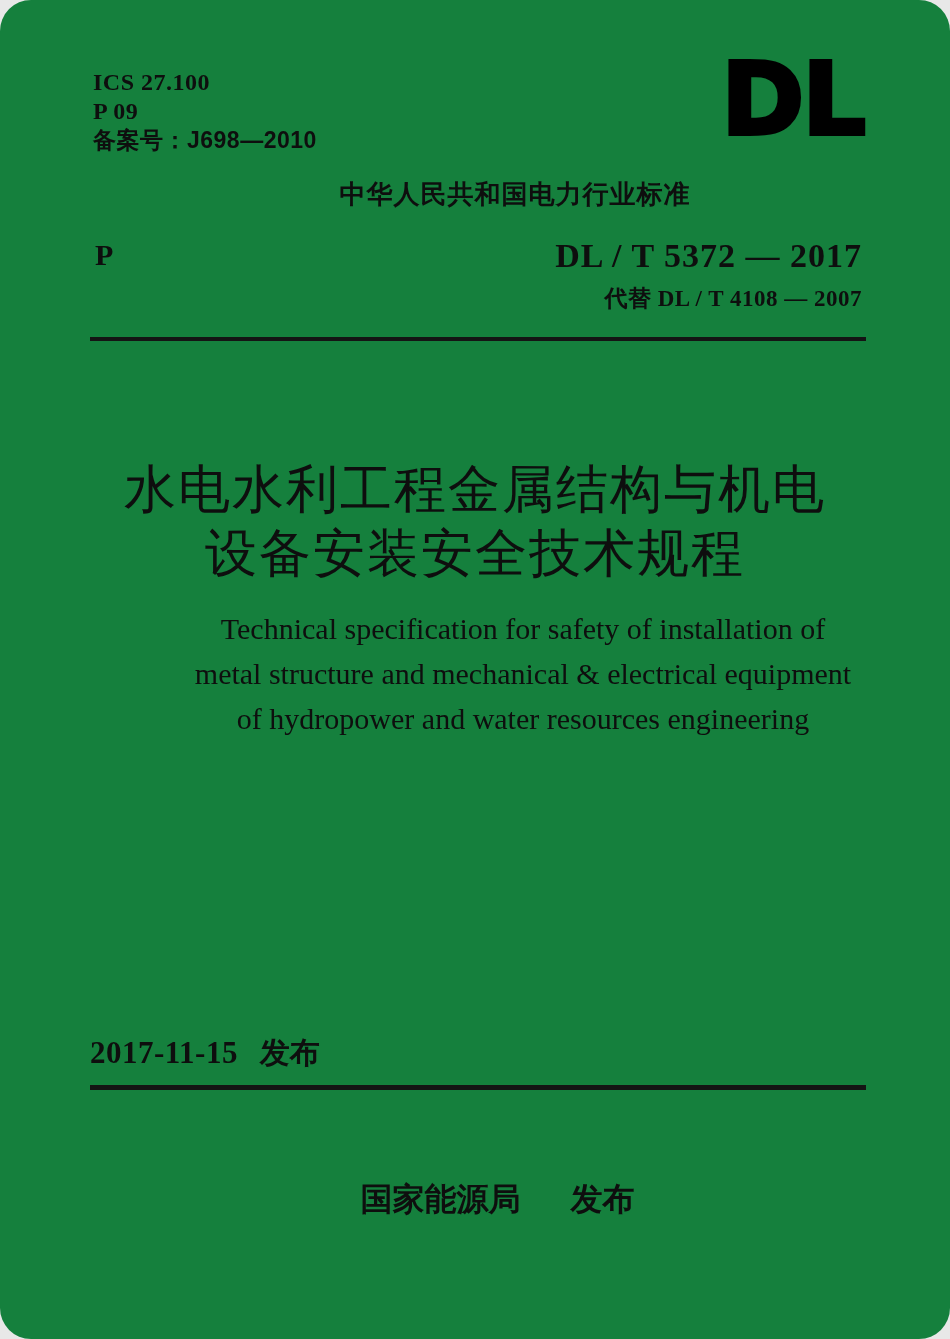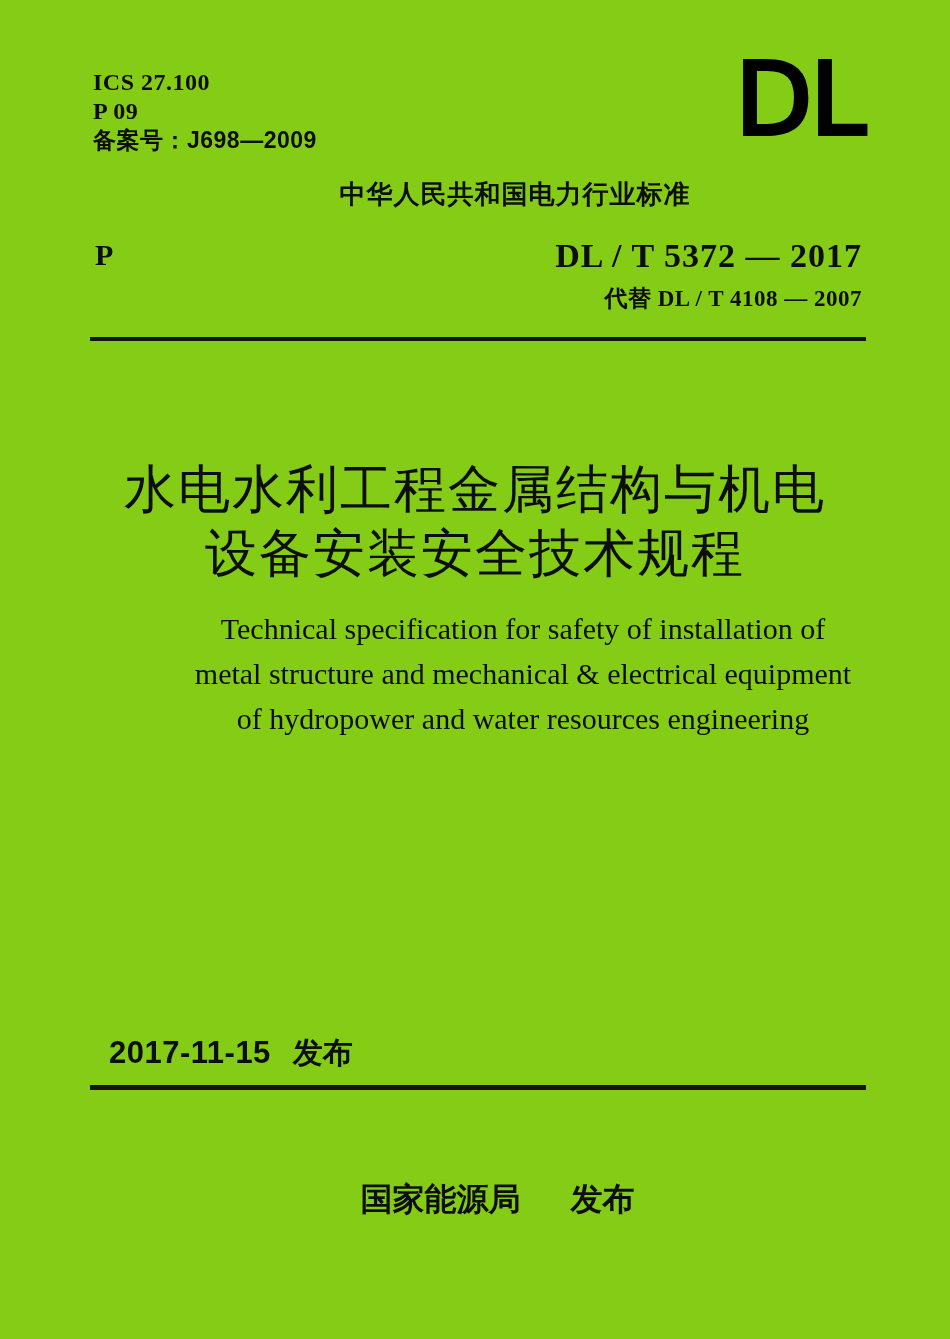--- a/index.html
+++ b/index.html
@@ -2,24 +2,25 @@
 <html><head>
 <meta charset="utf-8">
 <style>
   * { margin: 0; padding: 0; box-sizing: border-box; }
   html, body { background: #e8e8e8; }
   .page {
     position: relative;
     width: 950px;
     height: 1339px;
     margin: 0 auto;
-    background: #84cc16;
+    background: #15803d;
     color: #0e0e0e;
     overflow: hidden;
     font-family: "Liberation Serif", serif;
+    border-radius: 31px;
   }
 
   
   .ics-block {
     position: absolute;
     left: 93px;
     top: 68px;
     font-family: "Liberation Serif", serif;
     font-weight: bold;
     font-size: 24px;
@@ -31,21 +32,21 @@
     font-size: 23px;
     font-weight: bold;
   }
 
   
   .dl-logo {
     position: absolute;
     top: 50px;
     right: 86px;
     font-family: "DejaVu Sans", sans-serif;
-    font-weight: 400;
+    font-weight: 700;
     font-size: 100px;
     line-height: 100px;
     letter-spacing: -2px;
     -webkit-text-stroke: 4px #000;
     color: #000;
   }
 
   
   .std-type {
     position: absolute;
@@ -128,21 +129,21 @@
     position: absolute;
     left: 90px;
     right: 84px;
     top: 1033px;
     display: flex;
     justify-content: space-between;
     align-items: baseline;
     font-size: 31px;
     font-weight: bold;
   }
-  .date-row .date-num { font-family: Liberation Sans, sans-serif; letter-spacing: 0.5px; margin-left: 19px; }
+  .date-row .date-num { font-family: Liberation Serif, serif; letter-spacing: 0.5px; }
   .date-row .date-label {
     font-family: "Liberation Sans", sans-serif;
     font-size: 30px;
     margin-left: 14px;
   }
 
   
   .publisher-row {
     position: absolute;
     top: 1178px;
@@ -157,21 +158,21 @@
   .publisher-row .gap { display: inline-block; width: 50px; }
 </style>
 </head>
 <body>
 
 <div class="page">
 
   <div class="ics-block">
     <div>ICS 27.100</div>
     <div>P 09</div>
-    <div class="zh-line">备案号：J698—2009</div>
+    <div class="zh-line">备案号：J698—2010</div>
   </div>
 
   <div class="dl-logo">DL</div>
 
   <div class="std-type">中华人民共和国电力行业标准</div>
 
   <div class="p-mark">P</div>
 
   <div class="std-no">DL / T  5372 — 2017</div>
   <div class="replaces">代替 DL / T  4108 — 2007</div>

